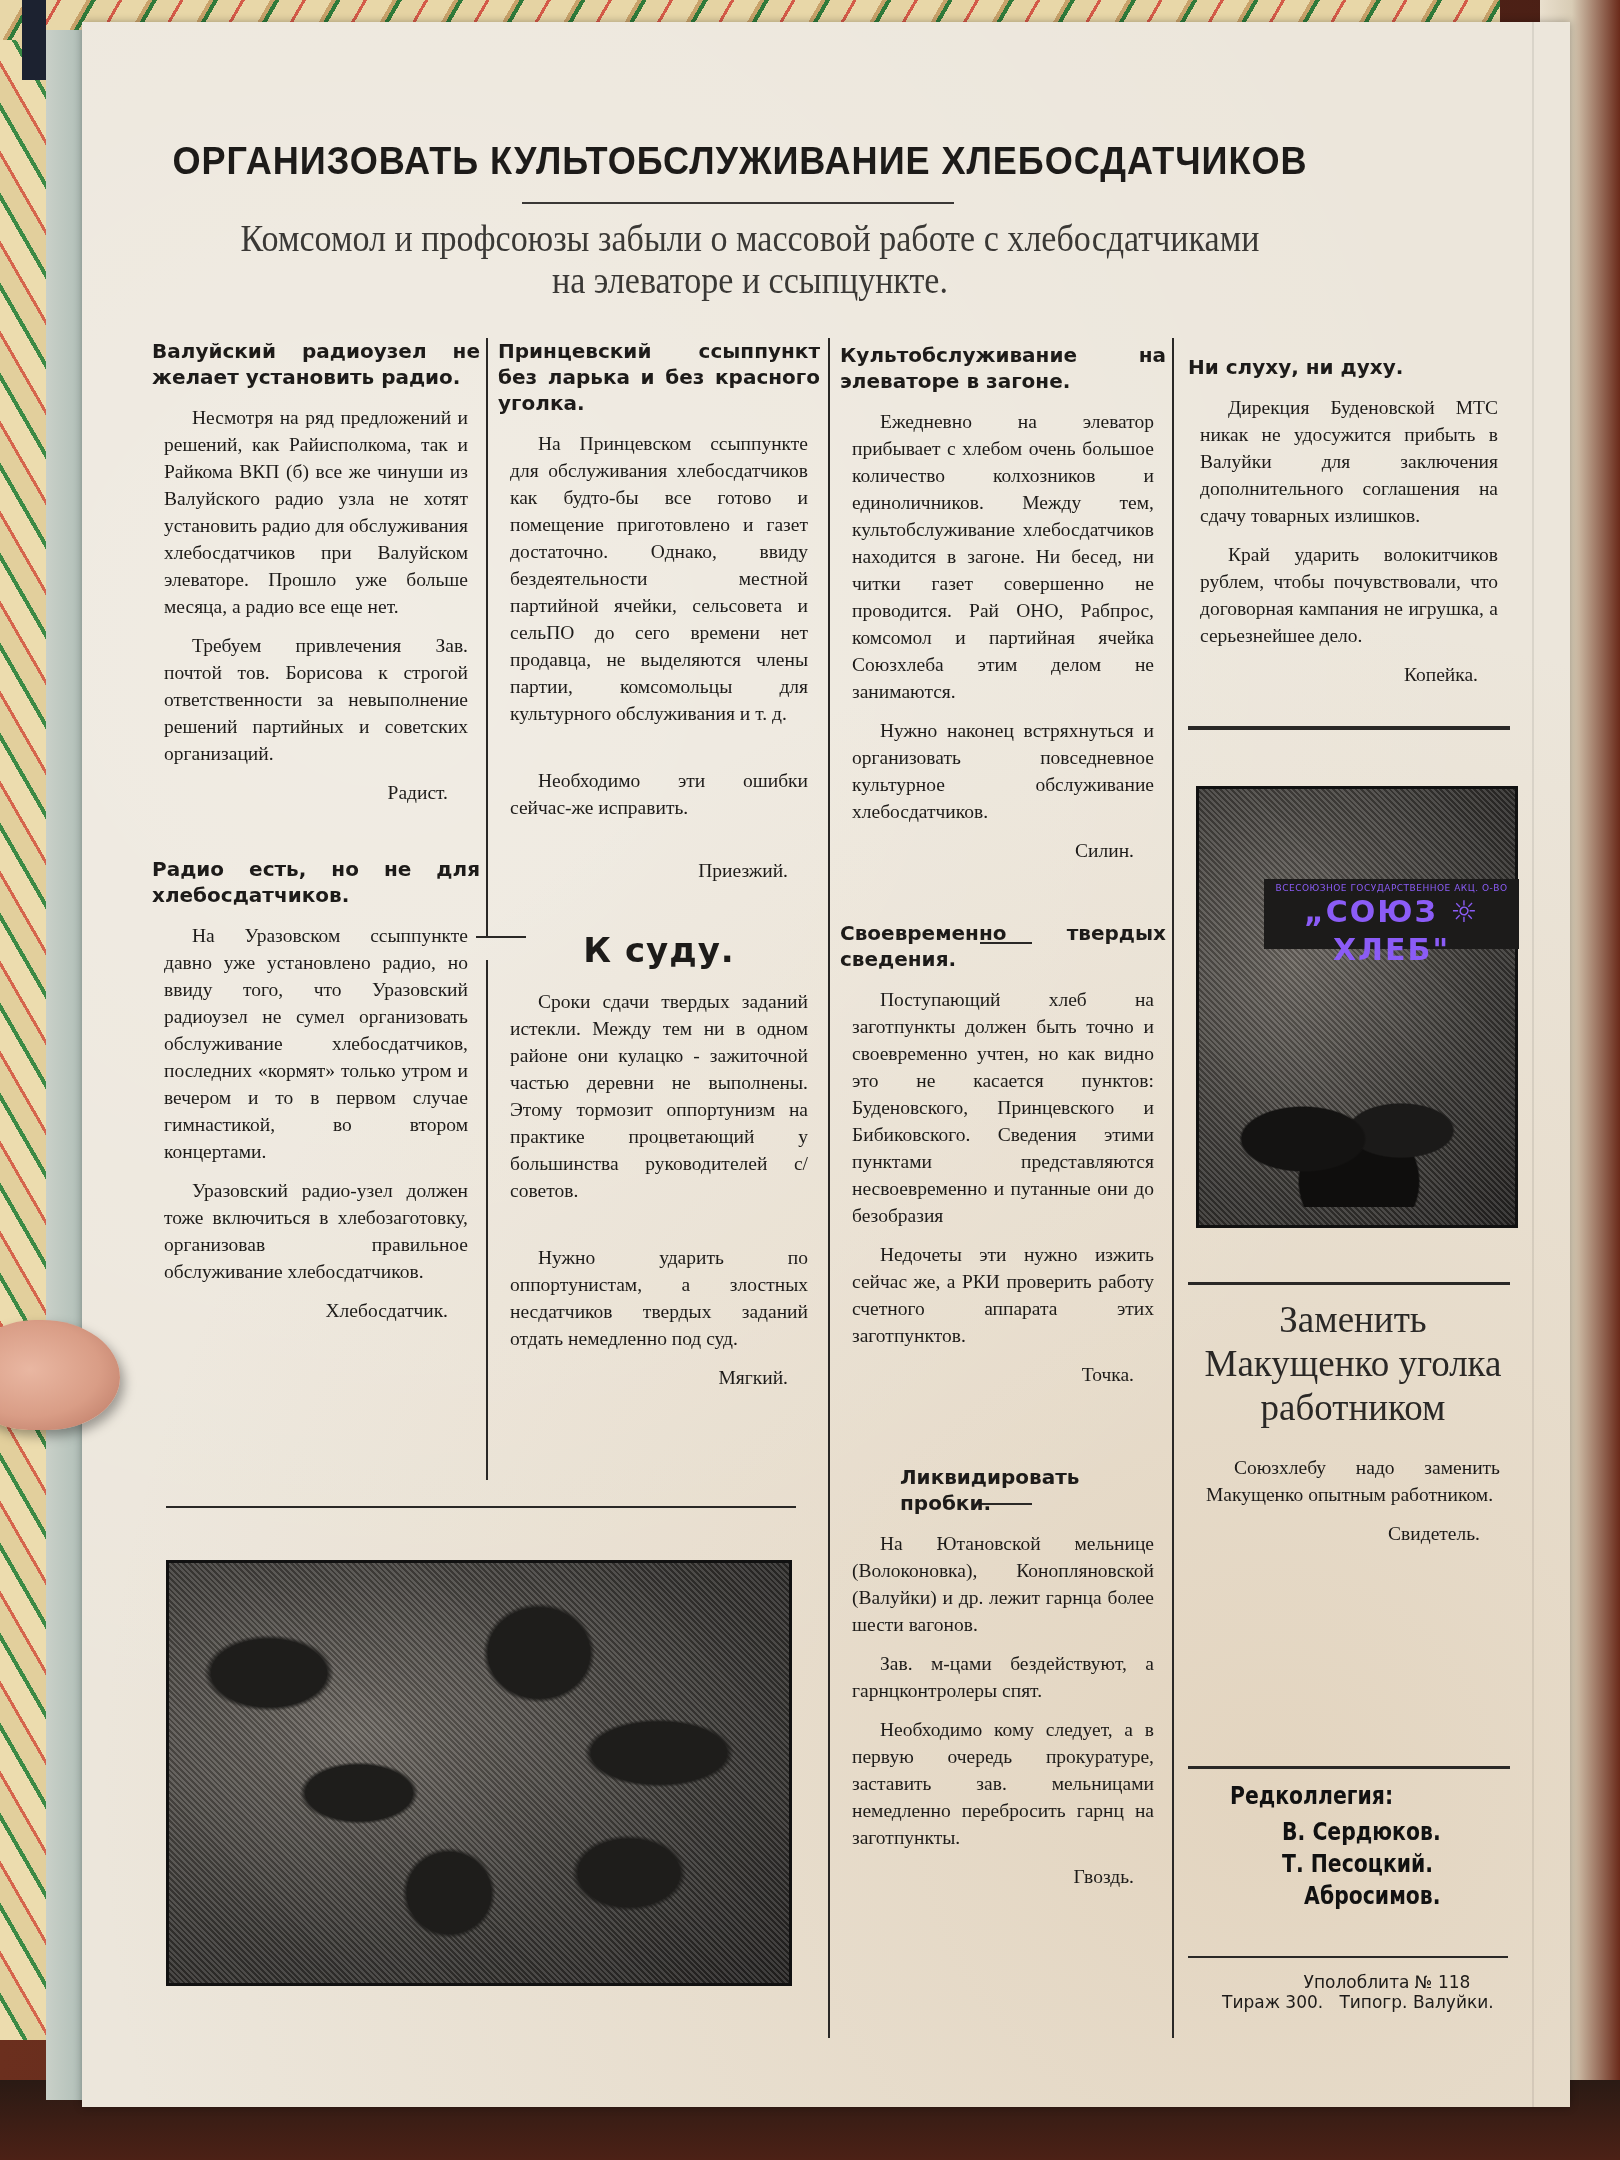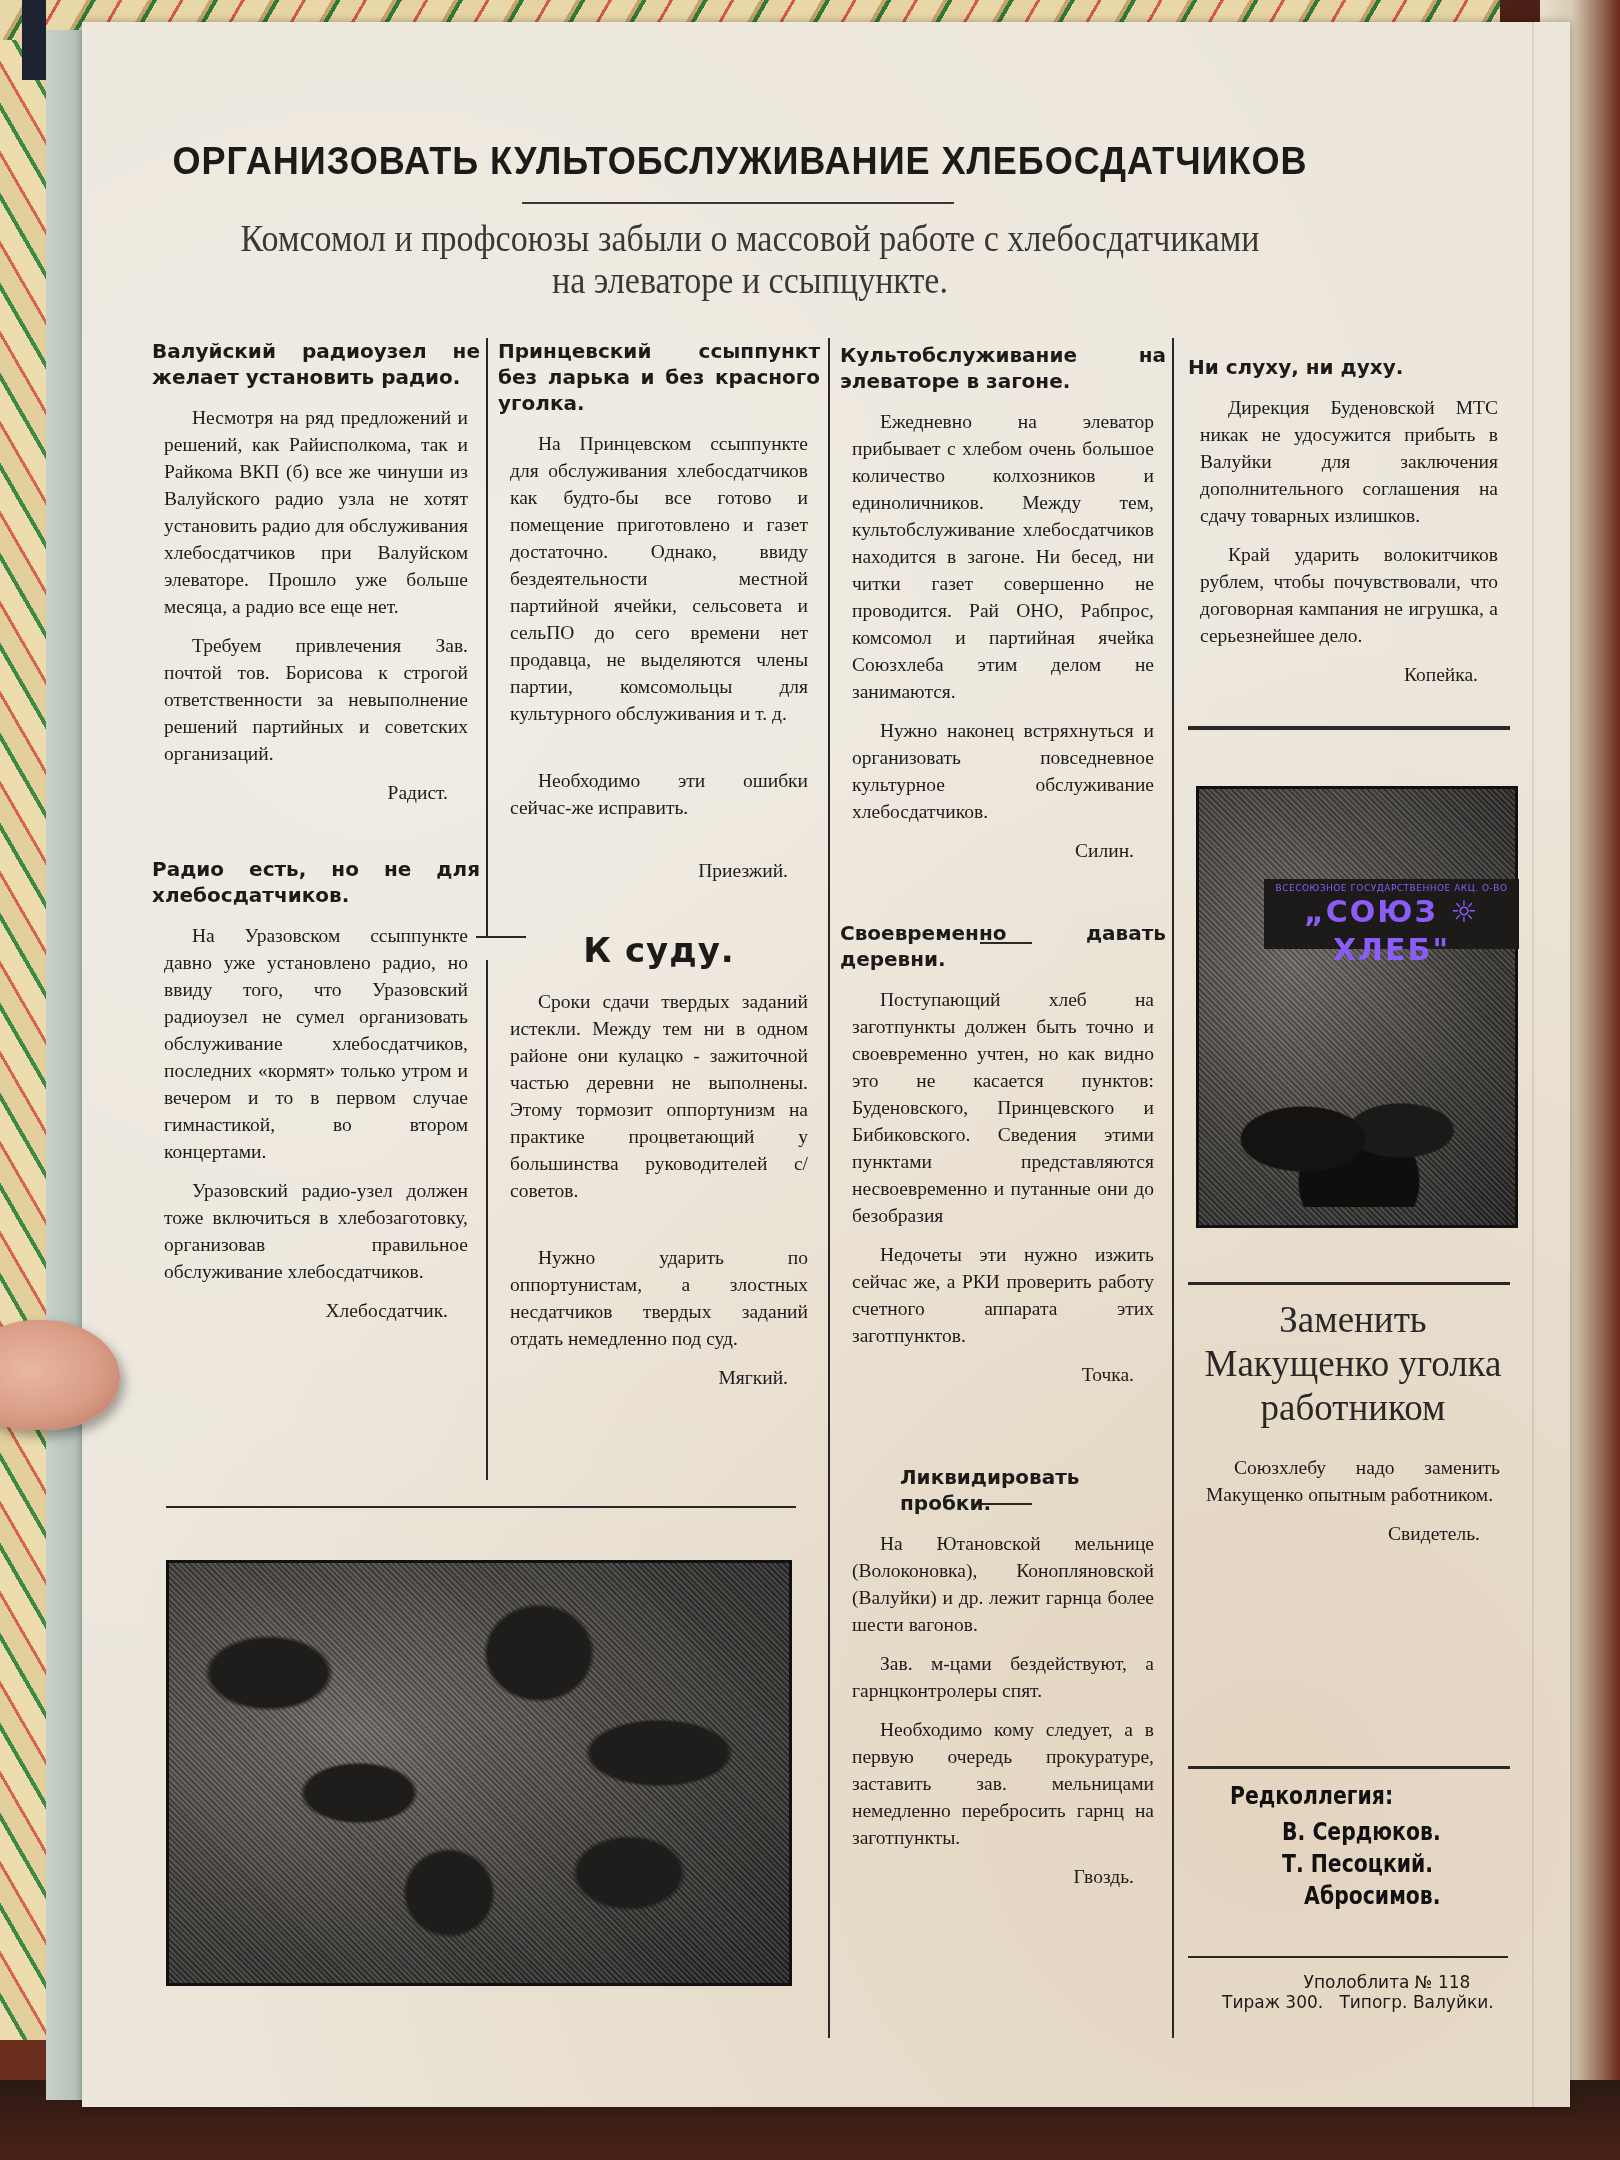--- a/index.html
+++ b/index.html
@@ -187,21 +187,21 @@
 
 <div class="col col3">
   <div>
     <h3>Культобслуживание на элеваторе в загоне.</h3>
     <p>Ежедневно на элеватор прибывает с хлебом очень большое количество колхозников и единоличников. Между тем, культобслуживание хлебосдатчиков находится в загоне. Ни бесед, ни читки газет совершенно не проводится. Рай ОНО, Рабпрос, комсомол и партийная ячейка Союзхлеба этим делом не занимаются.</p>
     <p>Нужно наконец встряхнуться и организовать повседневное культурное обслуживание хлебосдатчиков.</p>
     <p class="sig">Силин.</p>
   </div>
   <div style="height:44px"></div>
   <div>
-    <h3 class="bold-head">Своевременно давать деревни.</h3>
+    <h3 class="bold-head">Своевременно твердых сведения.</h3>
     <p>Поступающий хлеб на заготпункты должен быть точно и своевременно учтен, но как видно это не касается пунктов: Буденовского, Принцевского и Бибиковского. Сведения этими пунктами представляются несвоевременно и путанные они до безобразия</p>
     <p>Недочеты эти нужно изжить сейчас же, а РКИ проверить работу счетного аппарата этих заготпунктов.</p>
     <p class="sig">Точка.</p>
   </div>
   <div style="height:44px"></div>
   <div>
     <h3 style="padding:0 60px;margin-top:20px;">Ликвидировать пробки.</h3>
     <p>На Ютановской мельнице (Волоконовка), Коноплянoвской (Валуйки) и др. лежит гарнца более шести вагонов.</p>
     <p>Зав. м-цами бездействуют, а гарнцконтролеры спят.</p>
     <p>Необходимо кому следует, а в первую очередь прокуратуре, заставить зав. мельницами немедленно перебросить гарнц на заготпункты.</p>

